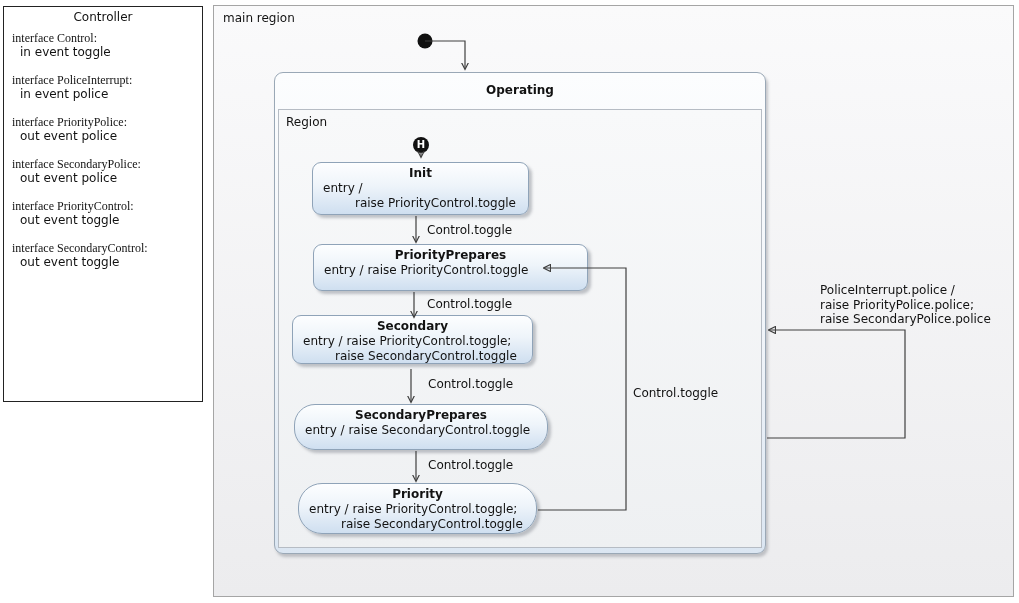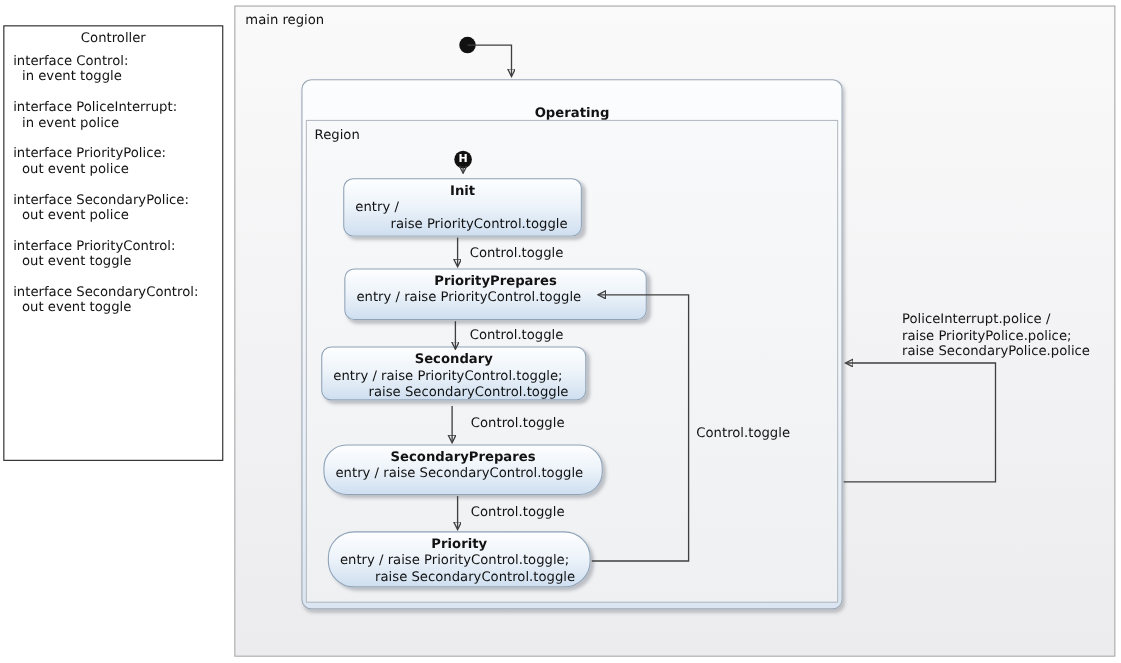--- a/index.html
+++ b/index.html
@@ -11,29 +11,29 @@
   }
   .canvas {
     position:relative;
     width:1019px; height:603px;
     background:#fff;
     overflow:hidden;
   }
 
   
   .controller-panel {
-    position:absolute; left:3px; top:23px;
+    position:absolute; left:3px; top:6px;
     width:200px; height:396px;
     background:#ffffff;
     border:1px solid #222;
   }
   .controller-title { text-align:center; margin-top:3px; line-height:15px; }
   .iface-list { margin-top:6px; }
   .iface-block { margin-bottom:14px; }
-  .iface-decl { padding-left:8px; line-height:14px; white-space:nowrap; }
+  .iface-decl { padding-left:8px; line-height:14px; white-space:nowrap;font-family:Liberation Serif, serif; }
   .iface-event { padding-left:16px; line-height:14px; white-space:nowrap; }
 
   
   .main-region {
     position:absolute; left:213px; top:5px;
     width:801px; height:592px;
     border:1px solid #a5a5a5;
     background:linear-gradient(180deg,#fafafb 0%,#ececee 100%);
   }
   .main-region-label { position:absolute; left:9px; top:5px; line-height:14px; }
@@ -41,21 +41,21 @@
   
   .operating {
     position:absolute; left:274px; top:72px;
     width:492px; height:482px;
     border:1px solid #9aa8b6;
     border-radius:9px;
     background:linear-gradient(180deg,#fcfdfe 0%,#f0f4f9 55%,#dbe6f2 100%);
     box-shadow:2px 3px 3px rgba(100,106,114,0.35);
     z-index:1;
   }
-  .operating-title { text-align:center; margin-top:22px; font-weight:bold; line-height:15px; }
+  .operating-title { text-align:center; margin-top:10px; font-weight:bold; line-height:15px; }
   .inner-region {
     position:absolute; left:3px; top:36px;
     width:484px; height:439px;
     border:1px solid #b6bcc4;
     background:linear-gradient(180deg,#f8f9fa 0%,#eef0f2 100%);
   }
   .inner-region-label { position:absolute; left:7px; top:5px; line-height:14px; }
 
   
   .state {

